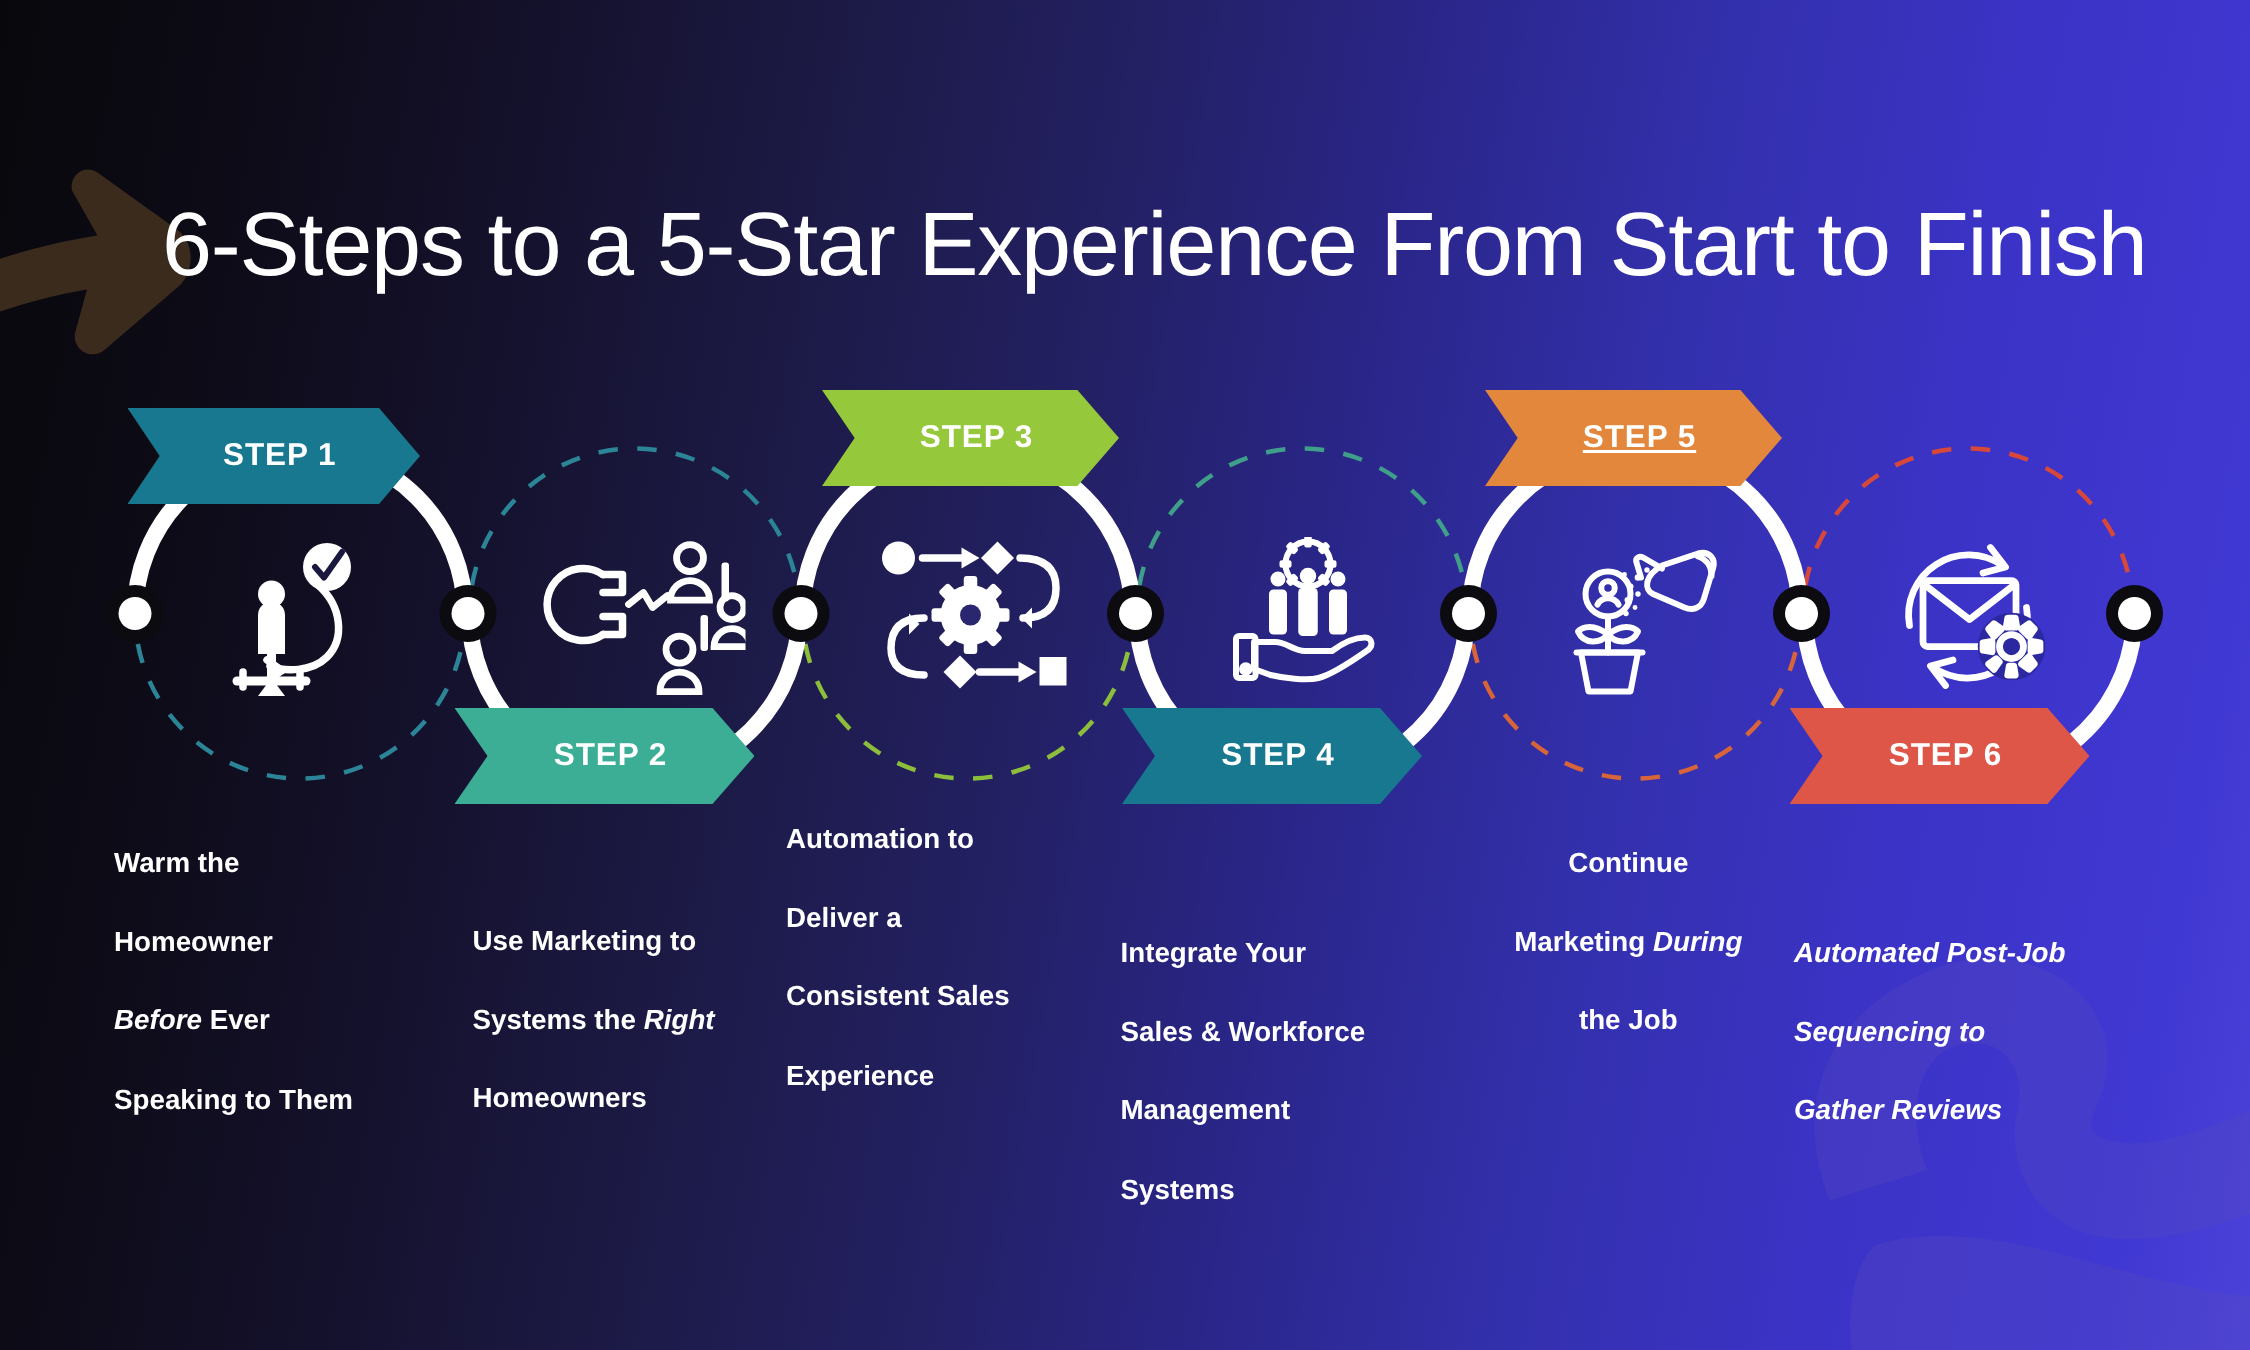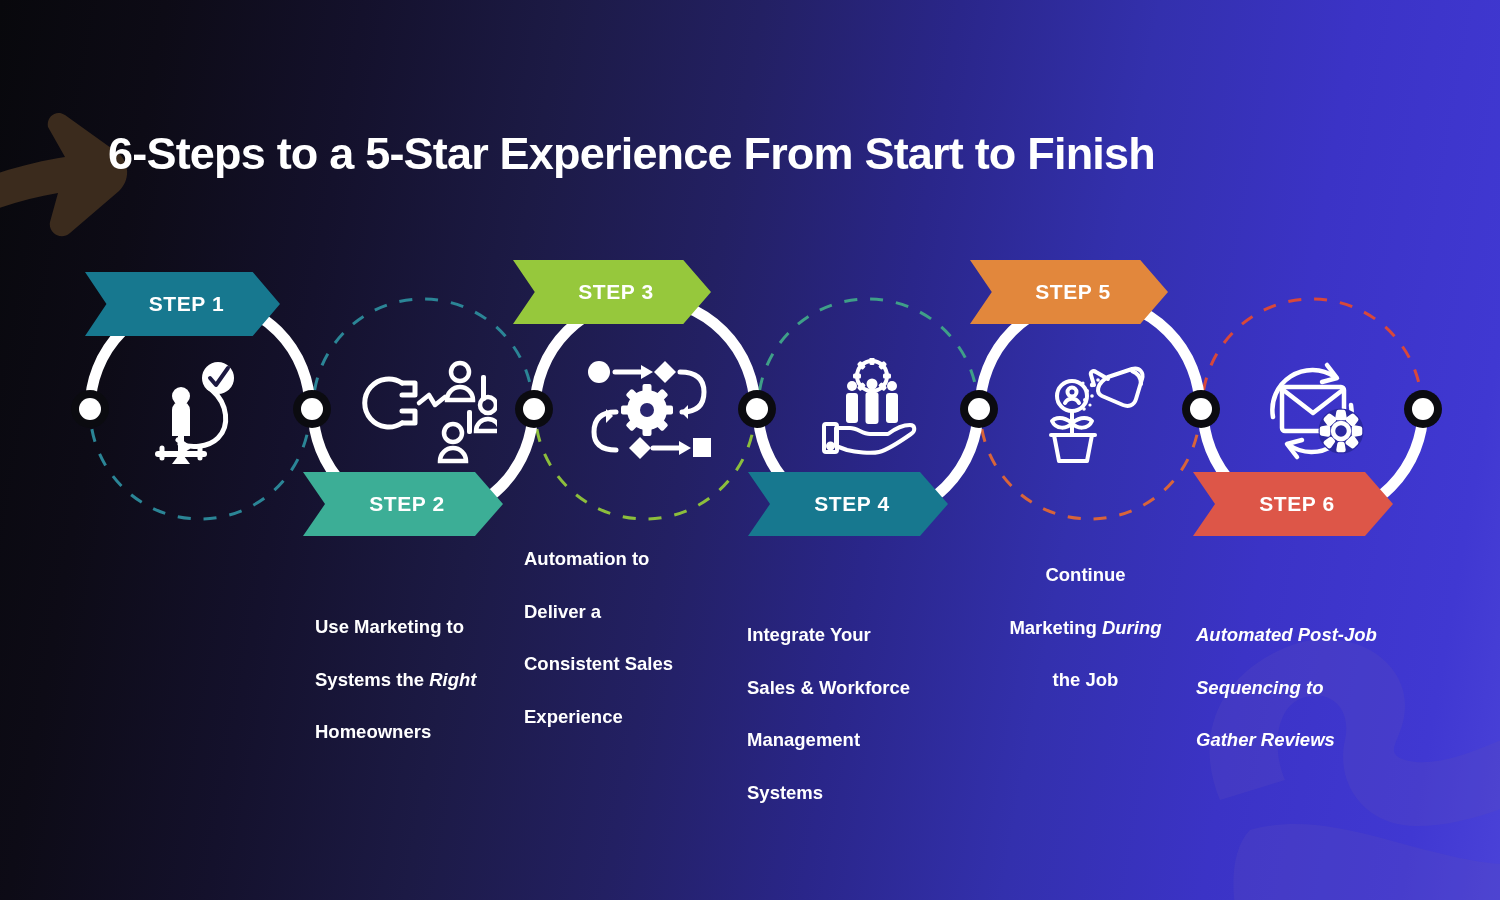--- a/index.html
+++ b/index.html
@@ -55,22 +55,22 @@
     font-weight:700;
     line-height:1.42;
     width:215px;
     white-space:pre-line;
   }
   .caption i { font-style:italic; }
 
   h1#title {
     position:absolute;
     left:108px; top:128px;
-    font-size:45px;
-    font-weight:700;
+    font-size:60px;
+    font-weight:400;
     color:#ffffff;
     letter-spacing:-0.8px;
     white-space:nowrap;
   }
 </style>
 </head>
 <body>
 
 <div id="stage">
 
@@ -138,29 +138,29 @@
   <h1 id="title">6-Steps to a 5-Star Experience From Start to Finish</h1>
 
   <div class="banner" style="left:85px; top:260px; width:195px; background:#17788f;margin-top:12px;">
     <span>STEP 1</span>
   </div>
 
   <div class="banner" style="left:303px; top:472px; width:200px; background:#3cae96;">
     <span>STEP 2</span>
   </div>
 
-  <div class="banner" style="left:513px; top:260px; width:198px; background:#96c83c;">
+  <div class="banner" style="left:548px; top:260px; width:198px; background:#96c83c;">
     <span>STEP 3</span>
   </div>
 
   <div class="banner" style="left:748px; top:472px; width:200px; background:#17788f;text-align:right;">
     <span>STEP 4</span>
   </div>
 
-  <div class="banner" style="left:970px; top:260px; width:198px; background:#e2873c;">
+  <div class="banner" style="left:990px; top:260px; width:198px; background:#e2873c;text-decoration:underline;">
     <span>STEP 5</span>
   </div>
 
   <div class="banner" style="left:1193px; top:472px; width:200px; background:#dd5648;">
     <span>STEP 6</span>
   </div>
 
   <svg class="icon-wrap" style="left:142px; top:348px; width:118px; height:120px;" viewBox="0 0 118 120">
     <g fill="none" stroke="#ffffff" stroke-width="5" stroke-linecap="round" stroke-linejoin="round">
       <path d="M70 42 C 86 56, 88 78, 76 90 C 66 100, 48 100, 38 96"></path>
@@ -303,20 +303,26 @@
         <g transform="rotate(45)">
           <path d="M-2.5 -19 h5 l1 6 h-7 z" fill="#ffffff"></path>
           <path d="M-2.5 19 h5 l-1 -6 h-3 z" fill="#ffffff"></path>
           <path d="M-19 -2.5 v5 l6 1 v-7 z" fill="#ffffff"></path>
           <path d="M19 -2.5 v5 l-6 1 v-7 z" fill="#ffffff"></path>
         </g>
       </g>
     </g>
   </svg>
 
+  <div class="caption" style="left:76px; top:536px; width:205px;">
+    <span>Warm the</span><br>
+    <span>Homeowner</span><br>
+    <i>Before</i> <span>Ever</span><br>
+    <span>Speaking to Them</span>
+  </div>
 
   <div class="caption" style="left:315px; top:588px; width:210px;">
     <span>Use Marketing to</span><br>
     <span>Systems the </span><i>Right</i><br>
     <span>Homeowners</span>
   </div>
 
   <div class="caption" style="left:524px; top:520px; width:210px;">
     <span>Automation to</span><br>
     <span>Deliver a</span><br>

